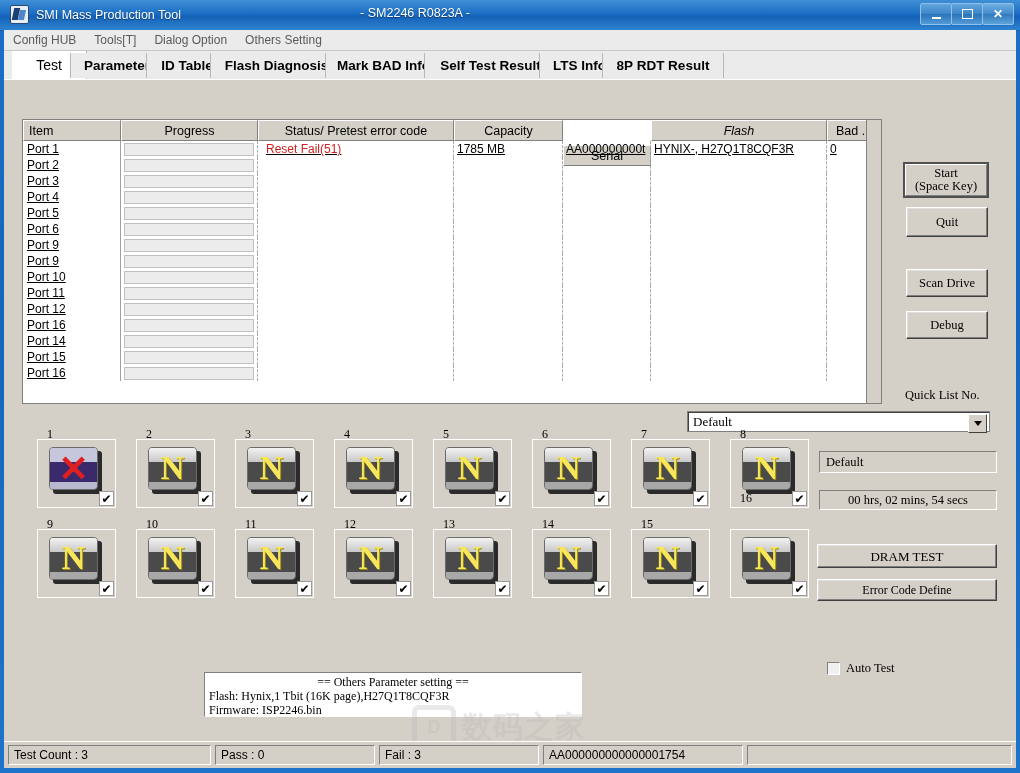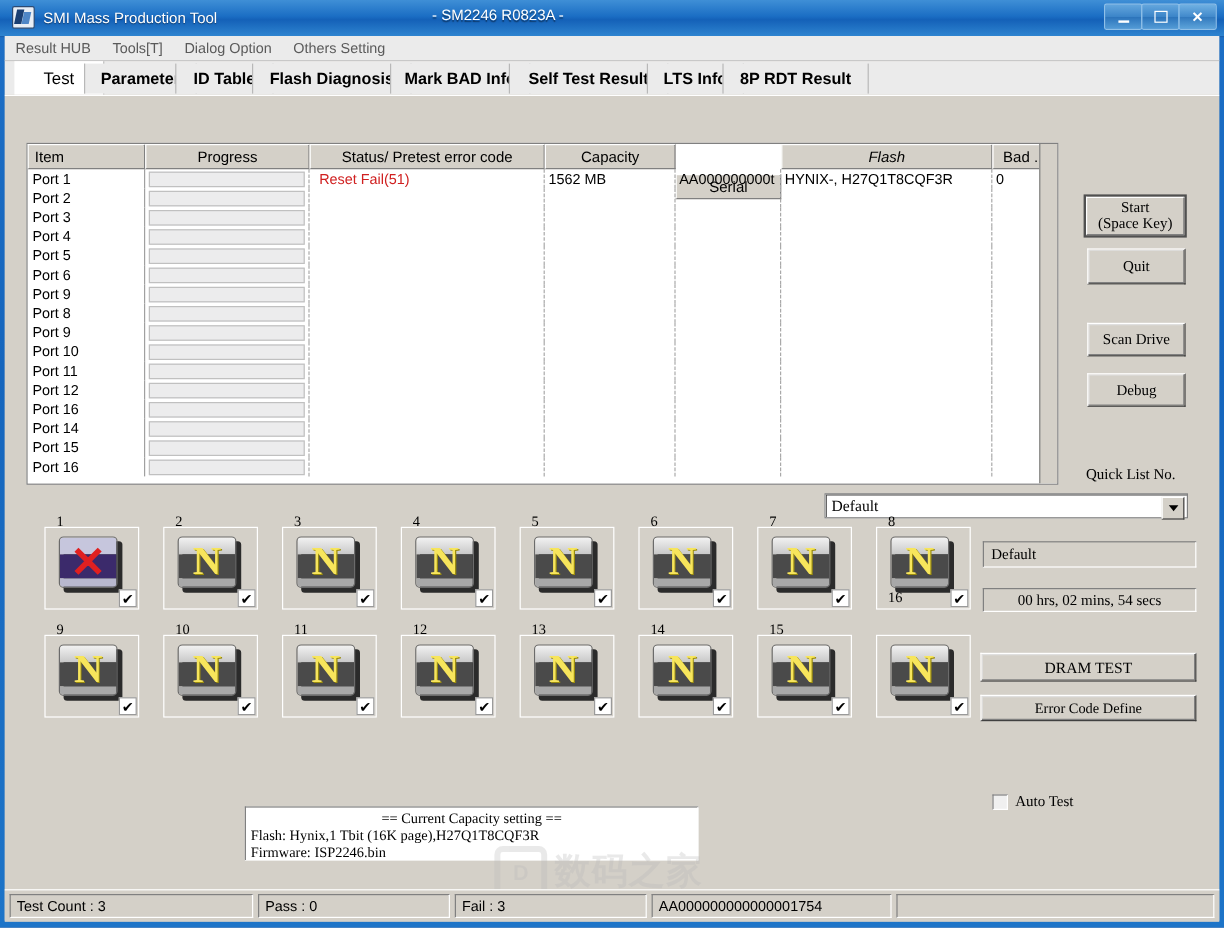--- a/index.html
+++ b/index.html
@@ -59,21 +59,21 @@
   
   .grid{position:absolute;left:18px;top:39px;width:860px;height:285px;background:#fff;
     border:1px solid #808080;box-sizing:border-box;overflow:hidden;}
   .grid-head{display:flex;height:21px;box-sizing:border-box;}
   .gh{background:#d4d0c8;border-right:1px solid #808080;border-bottom:1px solid #808080;
     display:flex;align-items:center;justify-content:center;font-size:12.5px;color:#000;
     box-sizing:border-box;height:21px;
     border-top:1px solid #fff;border-left:1px solid #fff;}
   .gh.c0{justify-content:flex-start;padding-left:5px;}
   .grid-body{position:relative;}
-  .grow{display:flex;height:16px;box-sizing:border-box;}
+  .grow{display:flex;height:16px;box-sizing:border-box;text-decoration:underline;}
   .gc{box-sizing:border-box;height:16px;display:flex;align-items:center;font-size:12px;color:#000;
       border-right:1px dashed #a9a9a9;padding-left:3px;overflow:hidden;white-space:nowrap;}
   .gc.item{border-right:1px solid #a0a0a0;padding-left:4px;}
   .gc.prog{padding:0;display:flex;align-items:center;justify-content:center;}
   .progbox{width:96%;height:13px;background:#ececed;border:1px solid #c0c0c0;box-sizing:border-box;}
   .gc.err{color:#d02020;padding-left:8px;}
   .gbar-right{position:absolute;right:0;top:0;width:14px;height:100%;background:#d4d0c8;
     border-left:1px solid #808080;}
 
   
@@ -183,21 +183,21 @@
         </div>
       <div class="winbtn close">
           <span class="glyph-close">✕</span>
         </div>
     </div>
   </div>
 
   <div class="client">
 
     <div class="menubar">
-      <div class="menuitem">Result HUB</div>
+      <div class="menuitem">Config HUB</div>
       <div class="menuitem">Tools[T]</div>
       <div class="menuitem">Dialog Option</div>
       <div class="menuitem">Others Setting</div>
     </div>
 
     <div class="tabstrip">
       <div class="tab first" style="left:8px;width:58px;">Test</div>
       <div class="tab" style="left:66px;width:76px;">Parameter</div>
       <div class="tab" style="left:142px;width:64px;">ID Table</div>
       <div class="tab" style="left:206px;width:115px;">Flash Diagnosis</div>
@@ -219,21 +219,21 @@
           <div class="gh" style="width:176px;font-style:italic;">Flash</div>
           <div class="gh" style="width:54px;">Bad ...</div>
         </div>
         <div class="grid-body" id="grid-body">
             <div class="grow">
               <div class="gc item" style="width: 98px;">Port 1</div>
               <div class="gc prog" style="width: 137px;">
                 <div class="progbox"></div>
               </div>
               <div class="gc err" style="width: 196px;">Reset Fail(51)</div>
-              <div class="gc " style="width: 109px;">1562 MB</div>
+              <div class="gc " style="width: 109px;">1785 MB</div>
               <div class="gc " style="width: 88px;">AA000000000t</div>
               <div class="gc " style="width: 176px;">HYNIX-, H27Q1T8CQF3R</div>
               <div class="gc " style="width: 54px;">0</div>
             </div>
             <div class="grow">
               <div class="gc item" style="width: 98px;">Port 2</div>
               <div class="gc prog" style="width: 137px;">
                 <div class="progbox"></div>
               </div>
               <div class="gc " style="width: 196px;"></div>
@@ -281,31 +281,20 @@
                 <div class="progbox"></div>
               </div>
               <div class="gc " style="width: 196px;"></div>
               <div class="gc " style="width: 109px;"></div>
               <div class="gc " style="width: 88px;"></div>
               <div class="gc " style="width: 176px;"></div>
               <div class="gc " style="width: 54px;"></div>
             </div>
             <div class="grow">
               <div class="gc item" style="width: 98px;">Port 9</div>
-              <div class="gc prog" style="width: 137px;">
-                <div class="progbox"></div>
-              </div>
-              <div class="gc " style="width: 196px;"></div>
-              <div class="gc " style="width: 109px;"></div>
-              <div class="gc " style="width: 88px;"></div>
-              <div class="gc " style="width: 176px;"></div>
-              <div class="gc " style="width: 54px;"></div>
-            </div>
-            <div class="grow">
-              <div class="gc item" style="width: 98px;">Port 8</div>
               <div class="gc prog" style="width: 137px;">
                 <div class="progbox"></div>
               </div>
               <div class="gc " style="width: 196px;"></div>
               <div class="gc " style="width: 109px;"></div>
               <div class="gc " style="width: 88px;"></div>
               <div class="gc " style="width: 176px;"></div>
               <div class="gc " style="width: 54px;"></div>
             </div>
             <div class="grow">
@@ -635,21 +624,21 @@
       <div class="rofield" style="left:815px;top:410px;width:178px;height:20px;justify-content:center;">00 hrs, 02 mins, 54 secs</div>
       <div class="btn" style="left:813px;top:499px;width:180px;height:22px;font-size:12px;">Error Code Define</div>
       <div class="btn" style="left:813px;top:464px;width:180px;height:24px;font-size:13px;">DRAM TEST</div>
 
       <div class="chkrow" style="left:823px;top:581px;">
         <span class="chkbox"></span>
         <span>Auto Test</span>
       </div>
 
       <div class="parambox">
-        <div class="ttl">== Current Capacity setting ==</div>
+        <div class="ttl">== Others Parameter setting ==</div>
         <div>Flash:   Hynix,1 Tbit (16K page),H27Q1T8CQF3R</div>
         <div>Firmware:  ISP2246.bin</div>
       </div>
 
       <div class="wm">
         <div class="wm-row">
           <div class="wm-logo">D</div>
           <div class="wm-cn">数码之家</div>
         </div>
         <div class="wm-en">MYDIGIT.NET</div>

